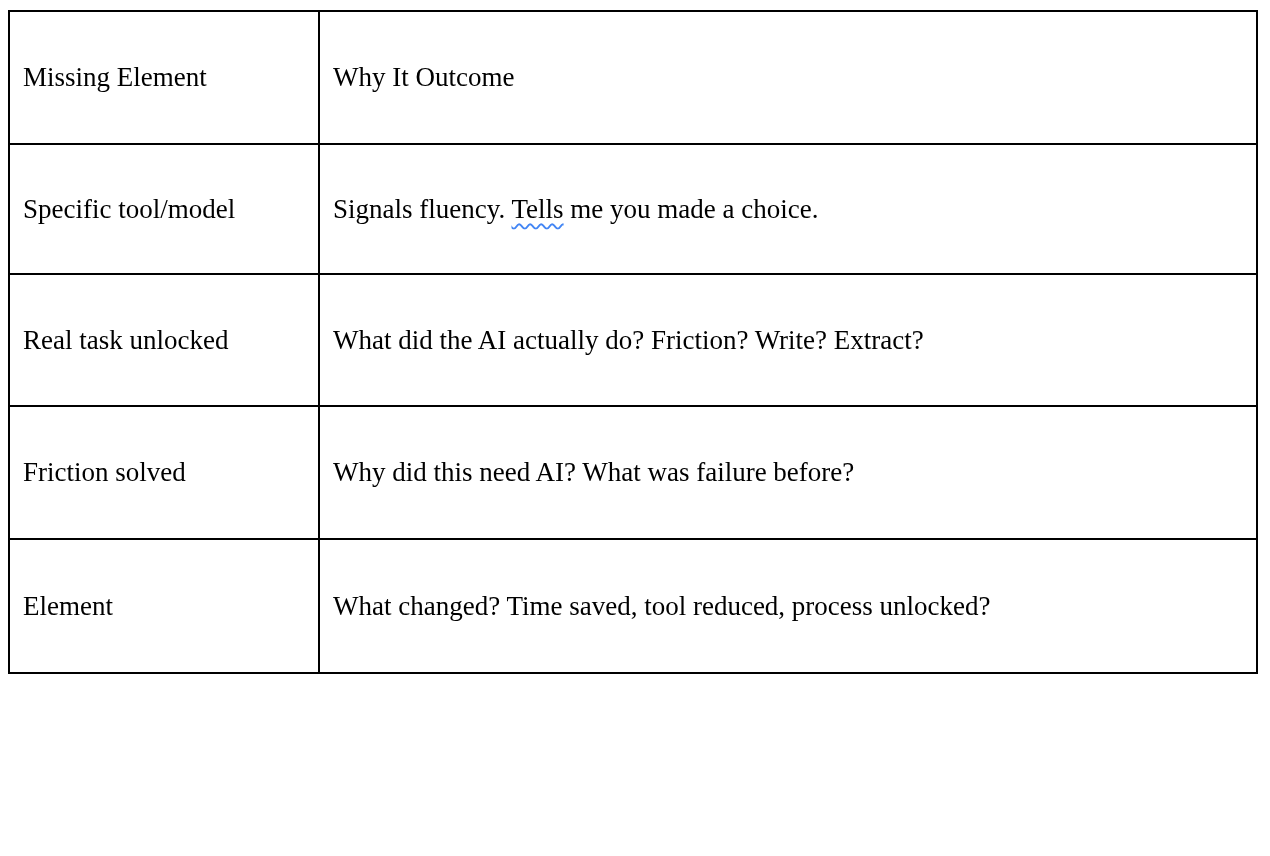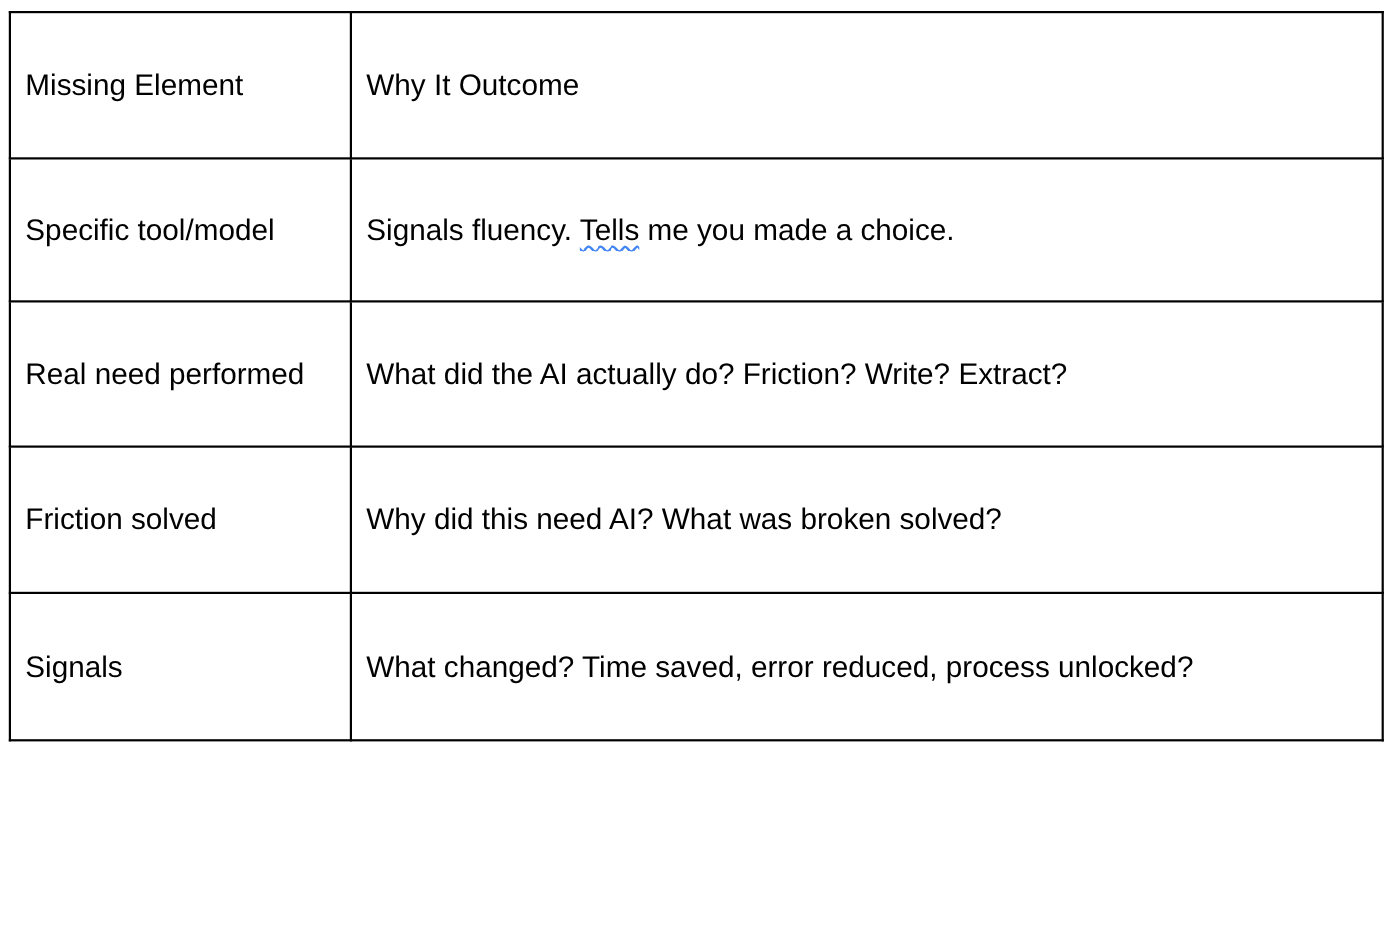--- a/index.html
+++ b/index.html
@@ -12,21 +12,21 @@
   html, body {
     margin: 0;
     padding: 0;
     background: var(--background);
   }
   .page {
     position: relative;
     width: 1270px;
     height: 856px;
     background: var(--background);
-    font-family: Liberation Sans, sans-serif;
+    font-family: Liberation Serif, serif;
     color: var(--text);
     font-size: 27px;
     line-height: 37px;
   }
   table.doc-table {
     position: absolute;
     left: 8px;
     top: 10px;
     width: 1248px;
     border-collapse: collapse;
@@ -73,26 +73,26 @@
         <th class="col-element">Missing Element</th>
         <th class="col-why">Why It Outcome</th>
       </tr>
     </thead>
     <tbody>
       <tr class="r-0">
         <td class="cell-element">Specific tool/model</td>
         <td class="cell-why"><span>Signals fluency. </span><span class="squiggle">Tells</span><span> me you made a choice.</span></td>
       </tr>
       <tr class="r-1">
-        <td class="cell-element">Real need performed</td>
+        <td class="cell-element">Real task unlocked</td>
         <td class="cell-why">What did the AI actually do? Friction? Write? Extract?</td>
       </tr>
       <tr class="r-2">
         <td class="cell-element">Friction solved</td>
-        <td class="cell-why">Why did this need AI? What was broken solved?</td>
+        <td class="cell-why">Why did this need AI? What was failure before?</td>
       </tr>
       <tr class="r-3">
-        <td class="cell-element">Signals</td>
-        <td class="cell-why">What changed? Time saved, error reduced, process unlocked?</td>
+        <td class="cell-element">Element</td>
+        <td class="cell-why">What changed? Time saved, tool reduced, process unlocked?</td>
       </tr>
     </tbody>
   </table>
 </div>
 
 </body></html>

